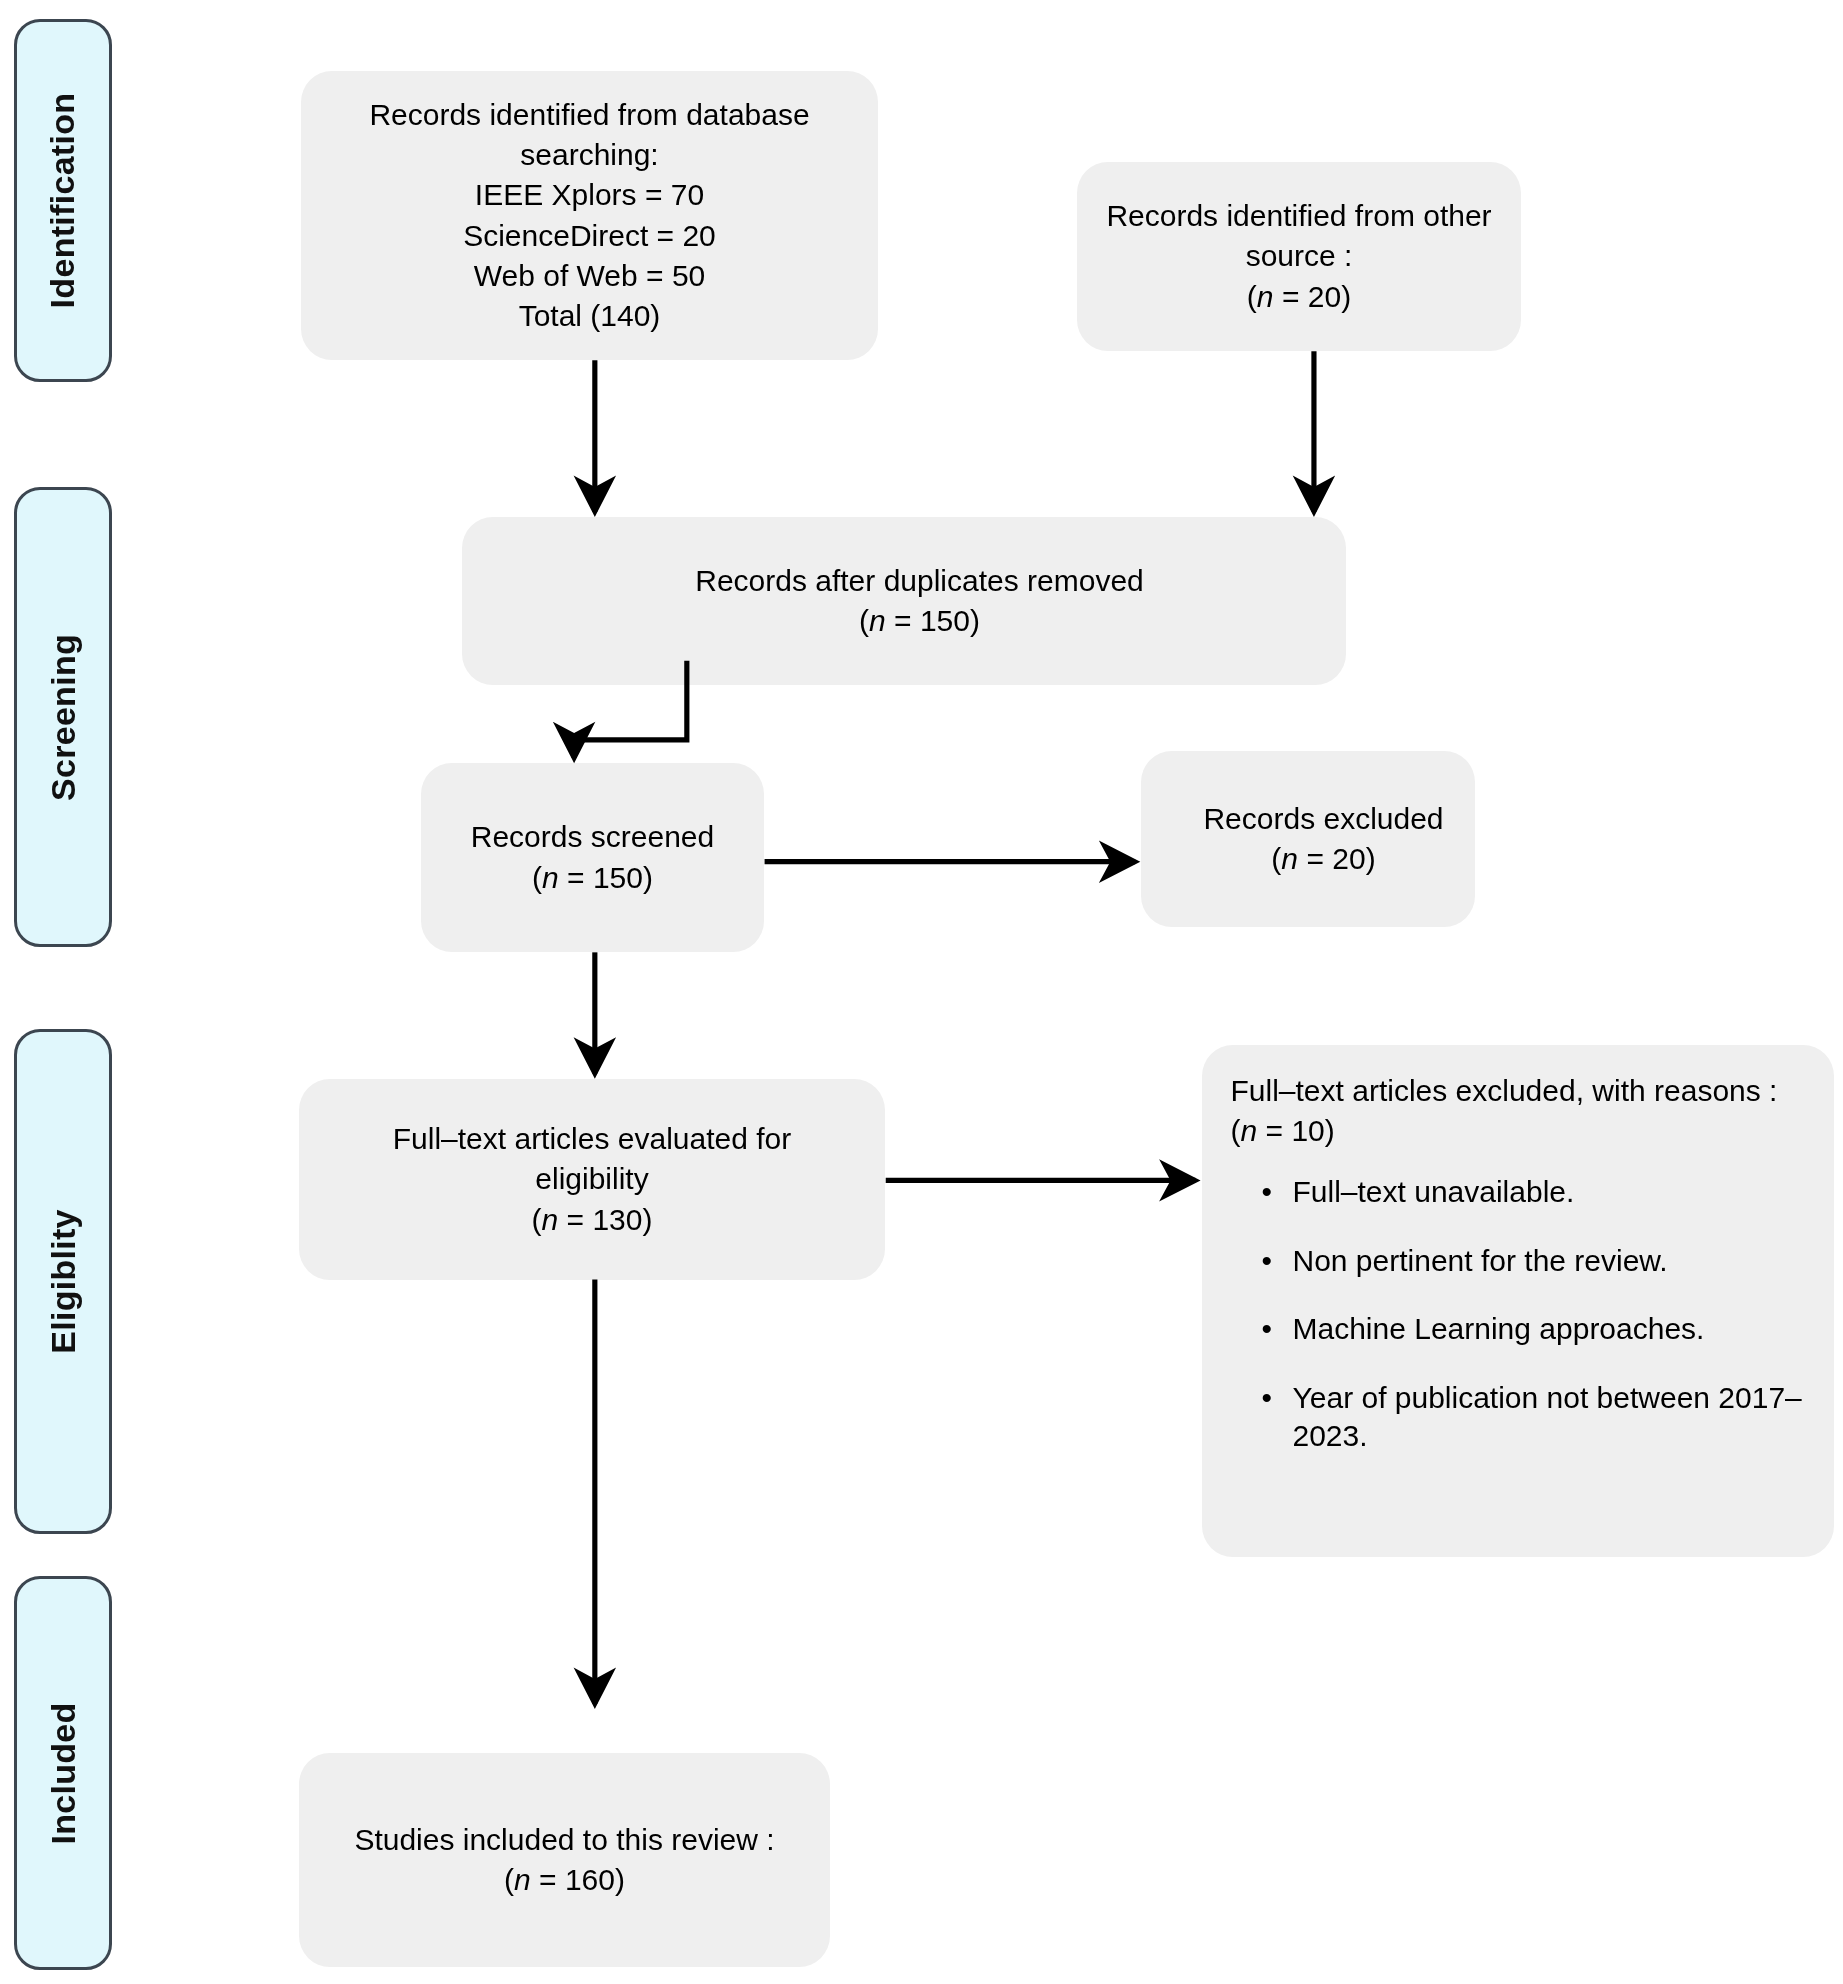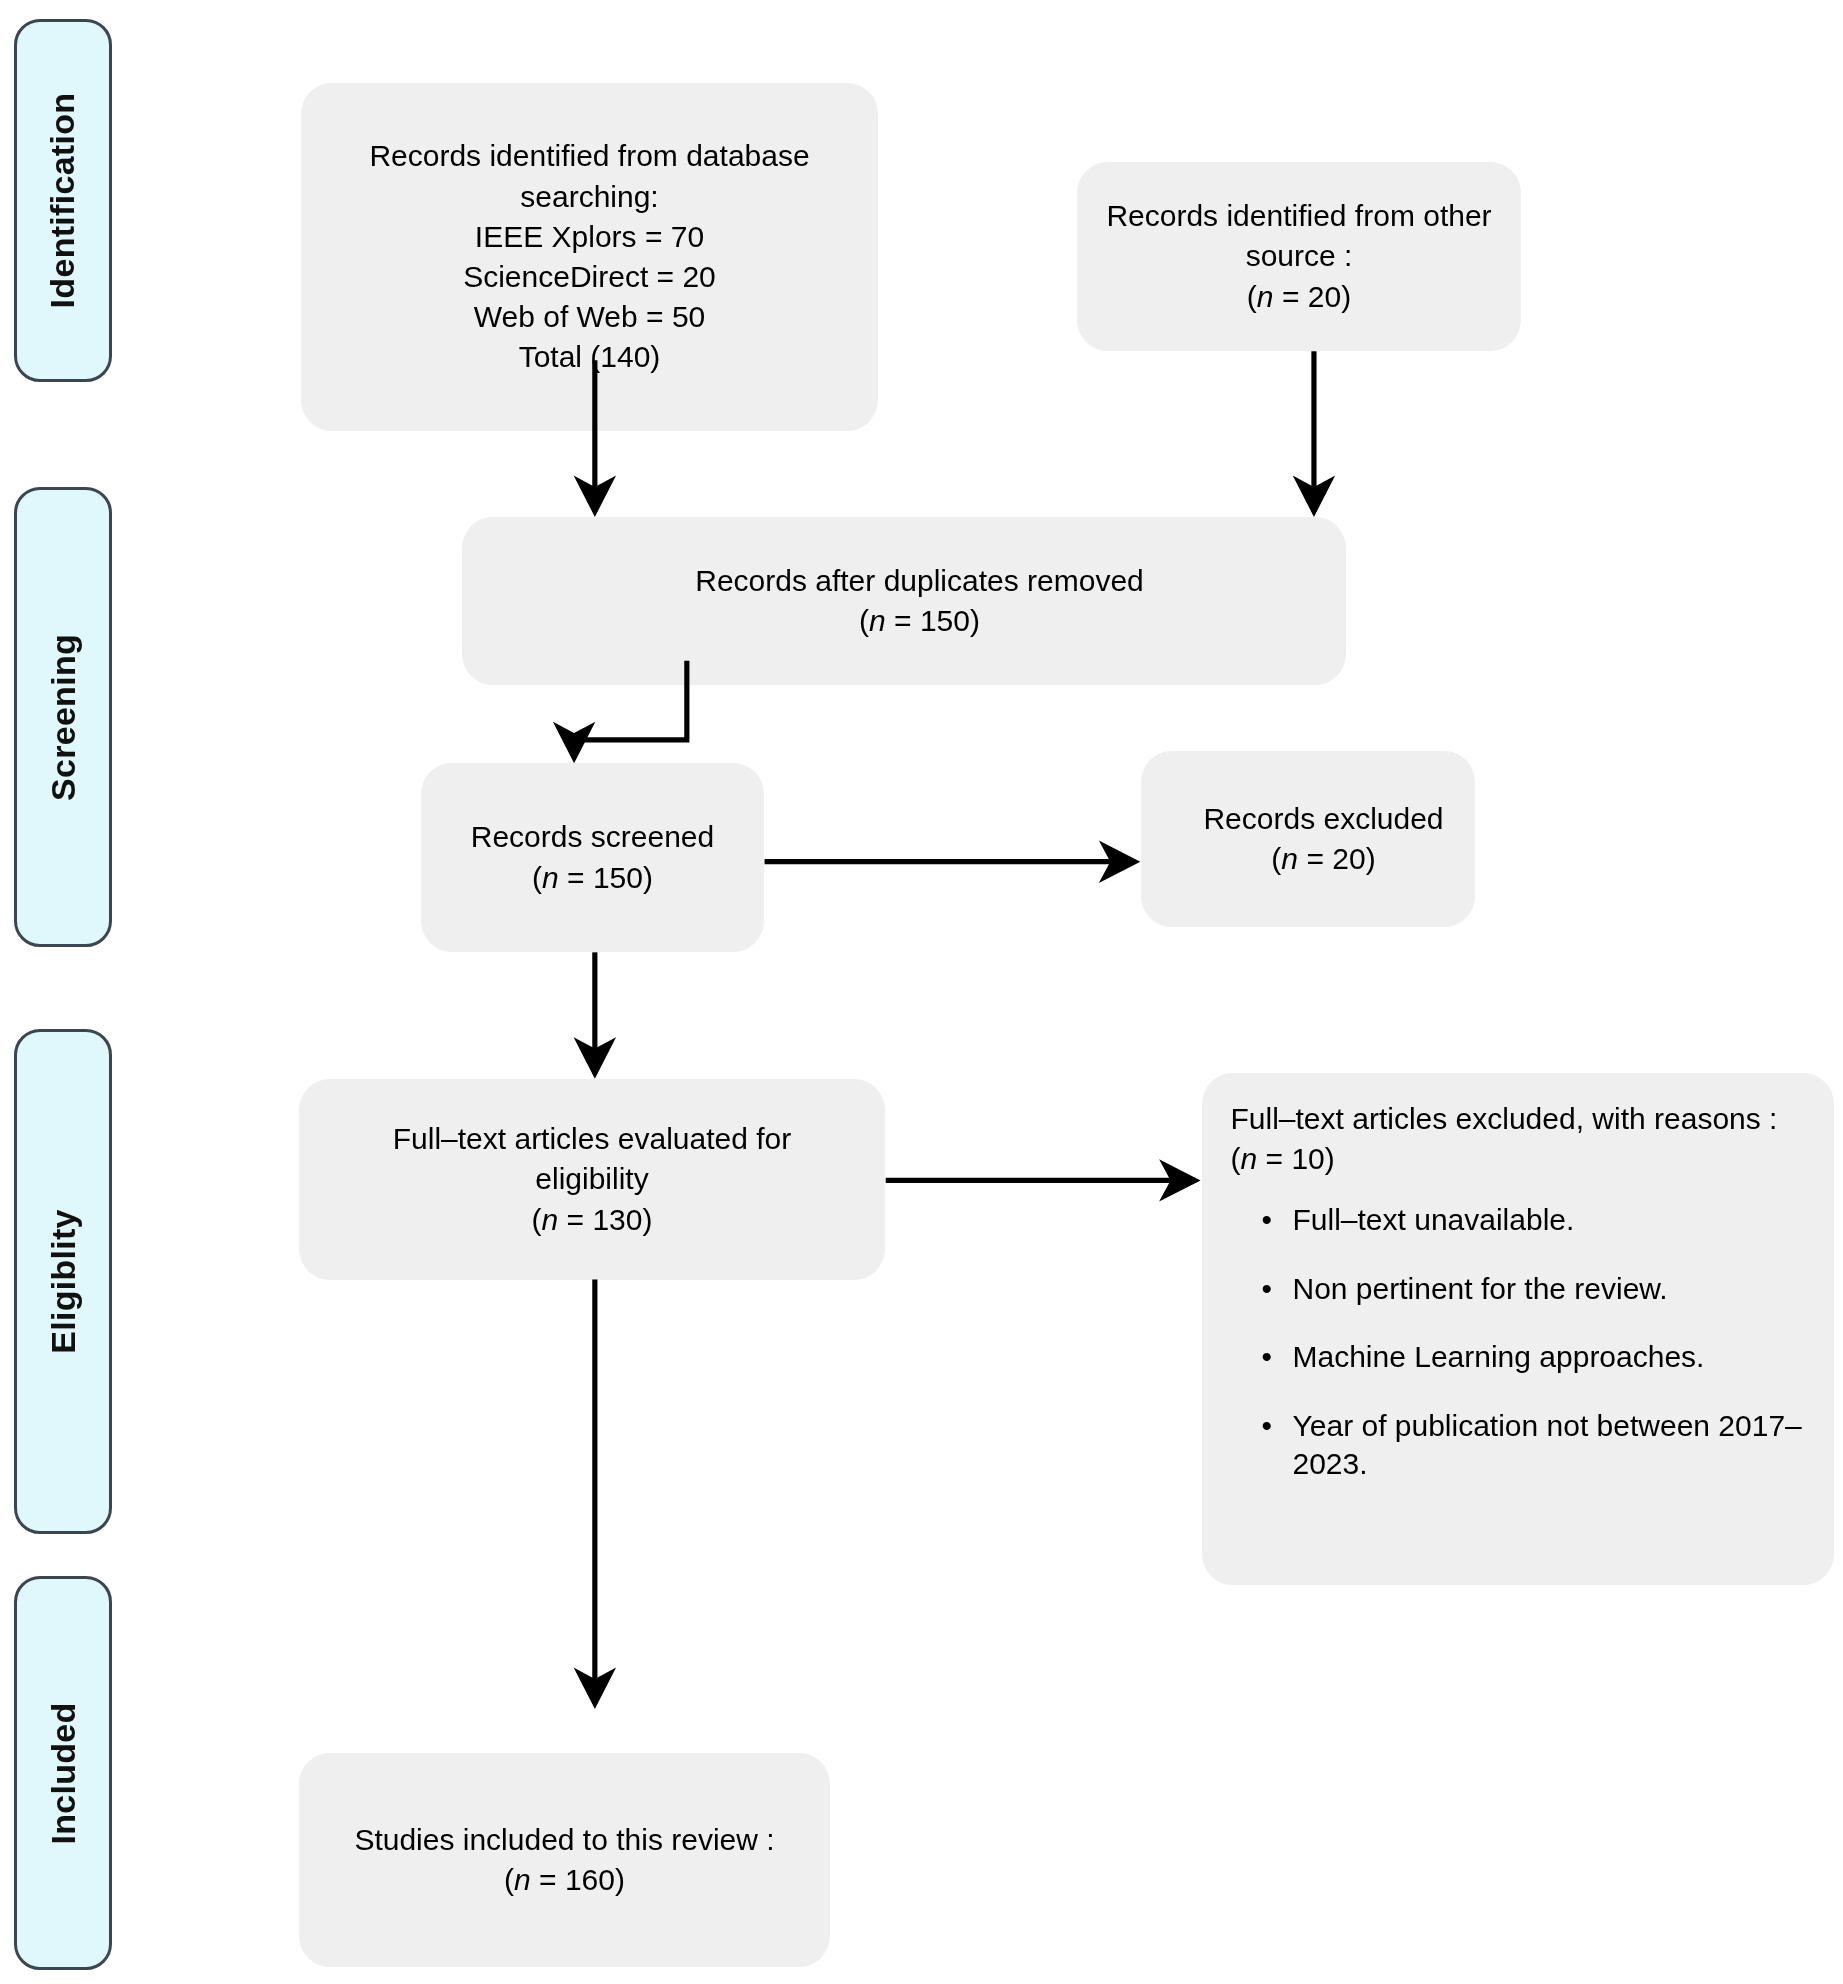--- a/index.html
+++ b/index.html
@@ -50,21 +50,20 @@
     text-align: center;
     font-size: 30px;
     color: #000000;
     line-height: 1.34;
     padding: 11.7px 17px;
   }
   .flow-box.left-align {
     display: block;
     text-align: left;
     padding: 26px 28.5px;
-    margin-top: 28px;
   }
   .flow-box .line { display: block; }
   .flow-box i { font-style: italic; }
 
   .reason-list {
     margin: 22px 0 0 0;
     padding: 0 0 0 62px;
     list-style: none;
   }
   .reason-list li {
@@ -103,21 +102,21 @@
   </div>
 
   <div class="stage-pill" style="left:14.3px; top:1029px; width:98px; height:505px;">
     <span class="stage-label">Eligiblity</span>
   </div>
 
   <div class="stage-pill" style="left:14.3px; top:1576px; width:98px; height:394px;">
     <span class="stage-label">Included</span>
   </div>
 
-  <div class="flow-box" style="left:301px; top:71px; width:577px; height:348px;margin-top:12px;">
+  <div class="flow-box" style="left:301px; top:71px; width:577px; height:289px;">
     <div>
       <span class="line">Records identified from database</span>
       <span class="line">searching:</span>
       <span class="line">IEEE Xplors = 70</span>
       <span class="line">ScienceDirect = 20</span>
       <span class="line">Web of Web = 50</span>
       <span class="line">Total (140)</span>
     </div>
   </div>
 

